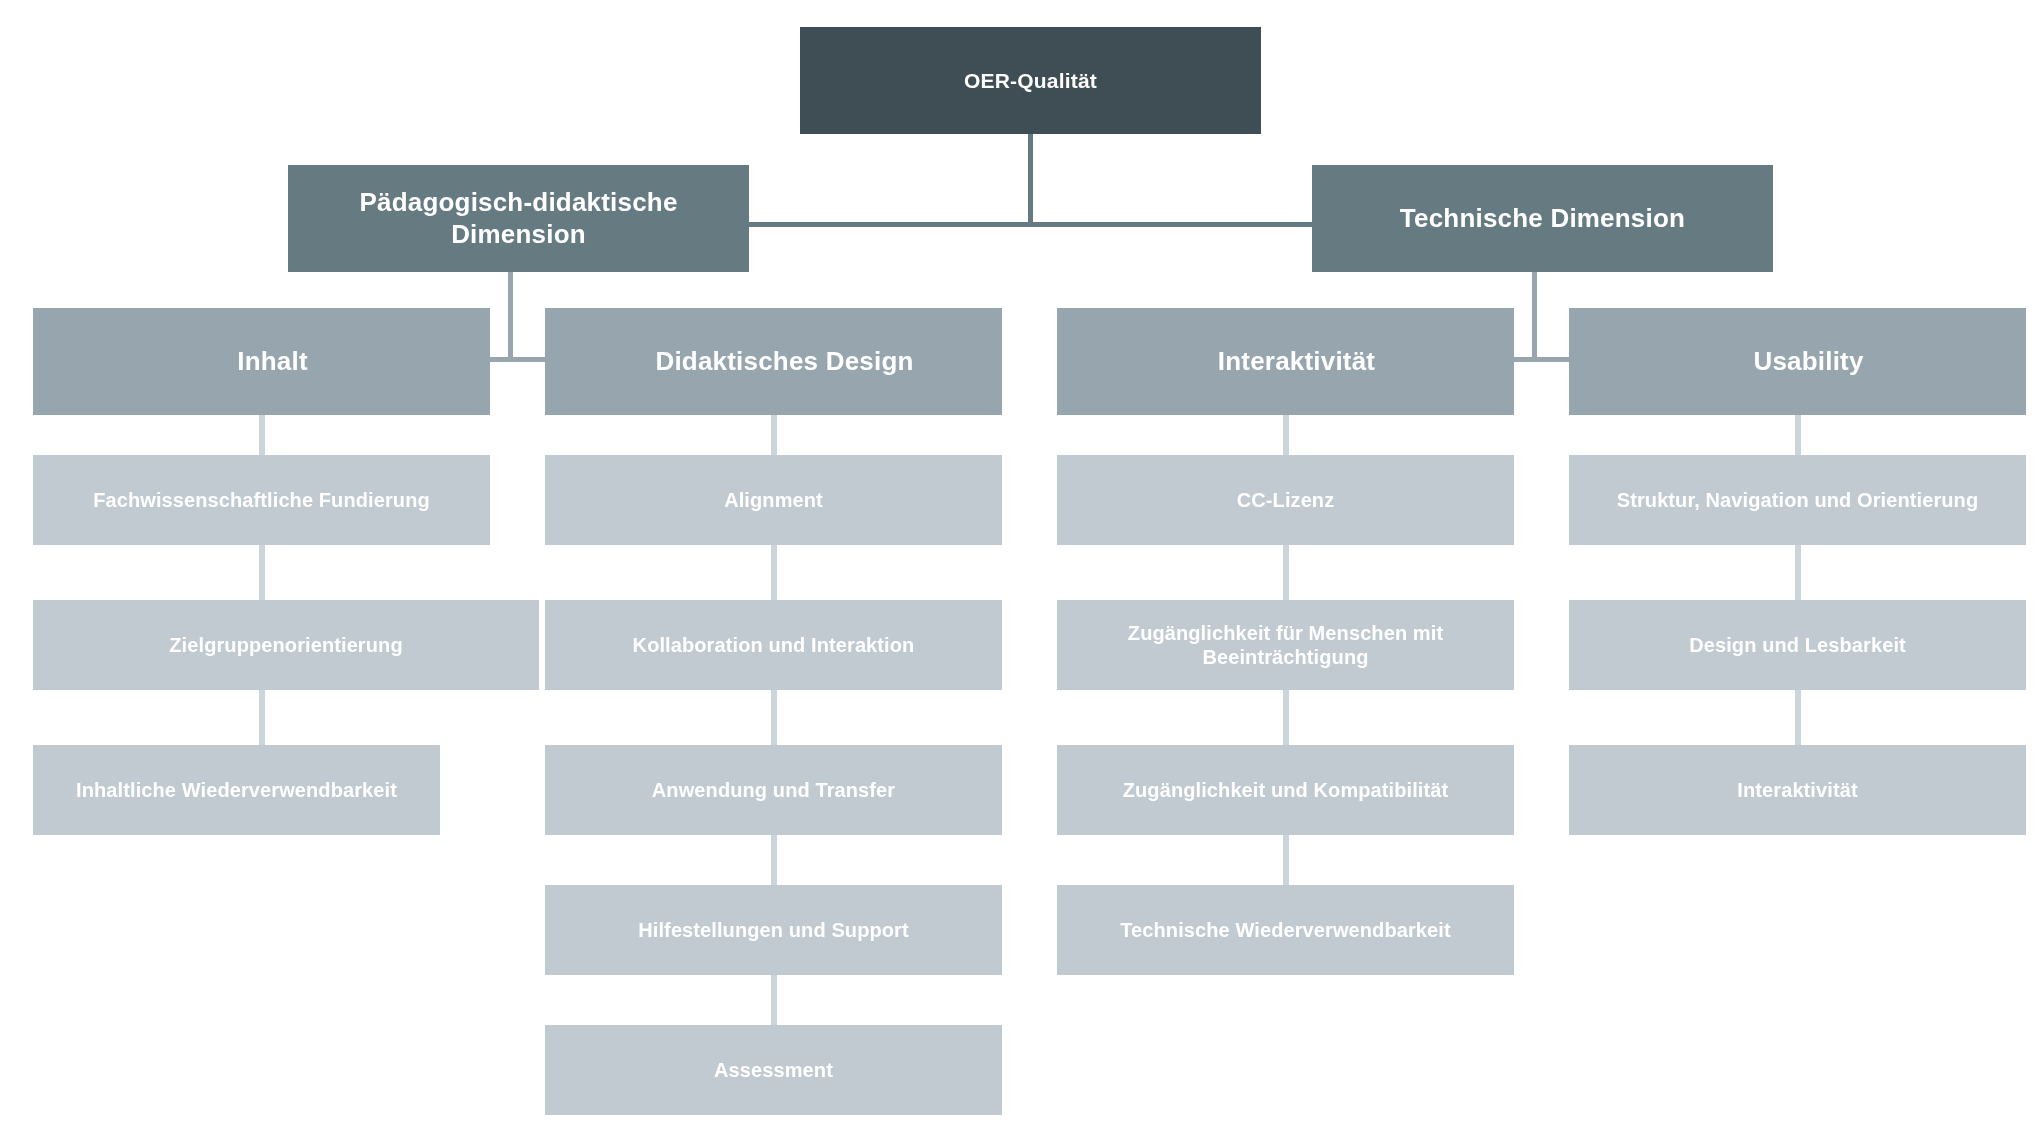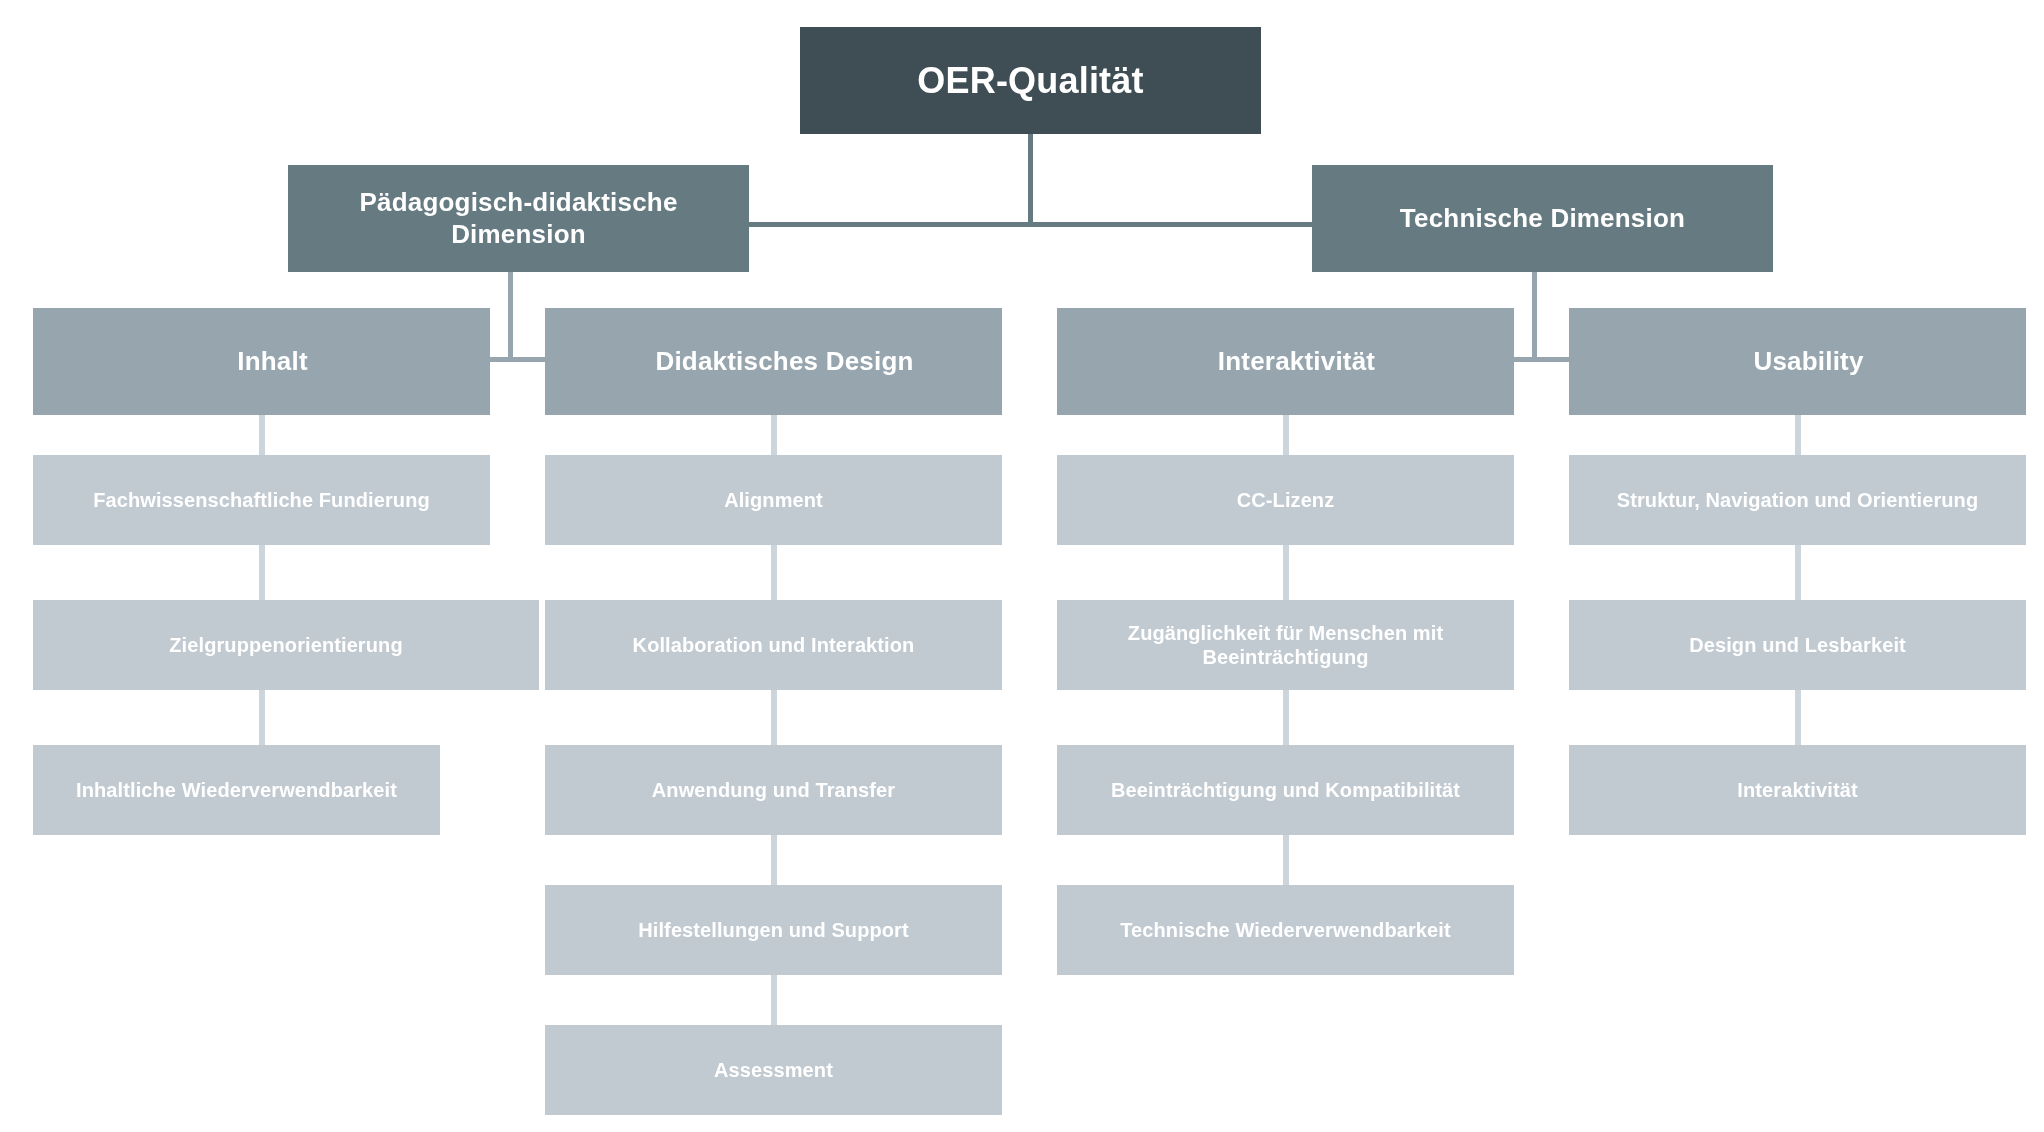--- a/index.html
+++ b/index.html
@@ -21,21 +21,21 @@
     position:absolute;
     display:flex;align-items:center;justify-content:center;
     text-align:center;
     color:#ffffff;
     font-weight:bold;
     line-height:1.22;
     box-sizing:border-box;
     padding:4px 10px;
     z-index:5;
   }
-  .lvl1{background:#3e4e54;font-size:36px;letter-spacing:.2px;}
+  .lvl1{background:#3e4e54;font-size:21px;letter-spacing:.2px;}
   .lvl2{background:#667a82;font-size:26px;letter-spacing:.2px;}
   .lvl3{background:#96a5ae;font-size:26px;letter-spacing:.2px;padding-left:32px;}
   .lvl4{background:#c1c9d1;font-size:20px;letter-spacing:.1px;}
 </style>
 </head>
 <body>
 
 <div id="stage">
 
   <div class="line" style="left:1028px;top:134px;width:5px;height:90px;"></div>
@@ -110,21 +110,21 @@
     <span>Assessment</span>
   </div>
 
   <div class="box lvl4" style="left:1057px;top:455px;width:457px;height:90px;">
     <span>CC-Lizenz</span>
   </div>
   <div class="box lvl4" style="left:1057px;top:600px;width:457px;height:90px;">
     <span>Zugänglichkeit für Menschen mit Beeinträchtigung</span>
   </div>
   <div class="box lvl4" style="left:1057px;top:745px;width:457px;height:90px;">
-    <span>Beeinträchtigung und Kompatibilität</span>
+    <span>Zugänglichkeit und Kompatibilität</span>
   </div>
   <div class="box lvl4" style="left:1057px;top:885px;width:457px;height:90px;">
     <span>Technische Wiederverwendbarkeit</span>
   </div>
 
   <div class="box lvl4" style="left:1569px;top:455px;width:457px;height:90px;">
     <span>Struktur, Navigation und Orientierung</span>
   </div>
   <div class="box lvl4" style="left:1569px;top:600px;width:457px;height:90px;">
     <span>Design und Lesbarkeit</span>

